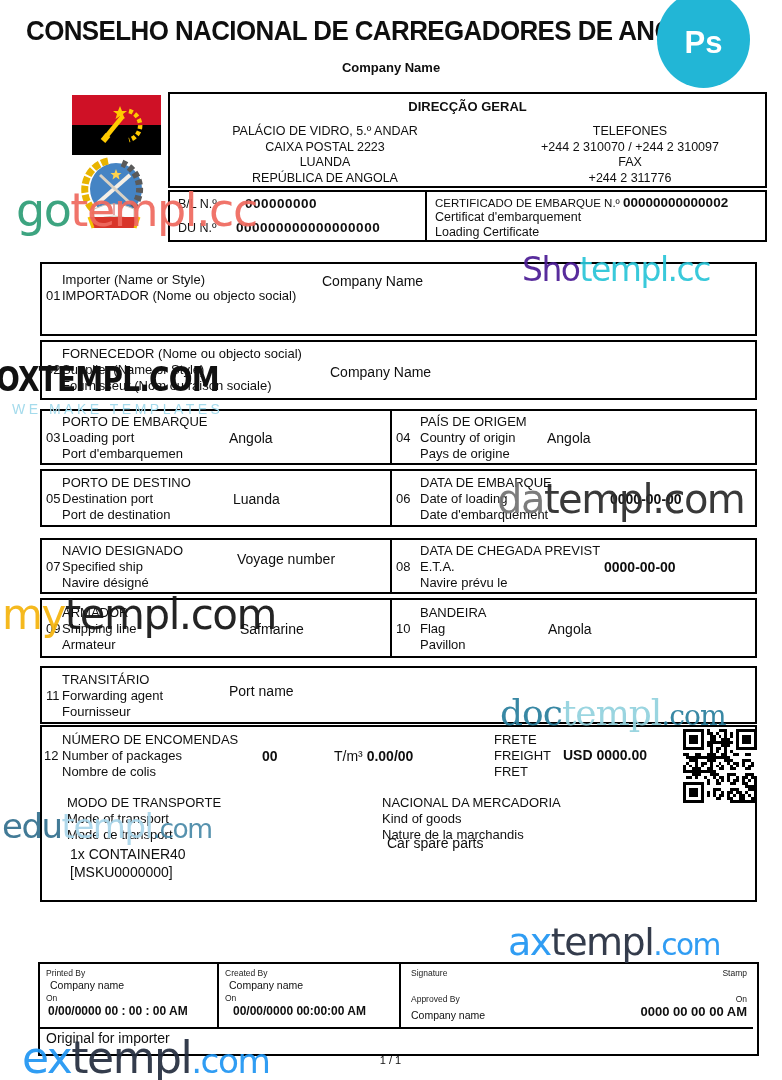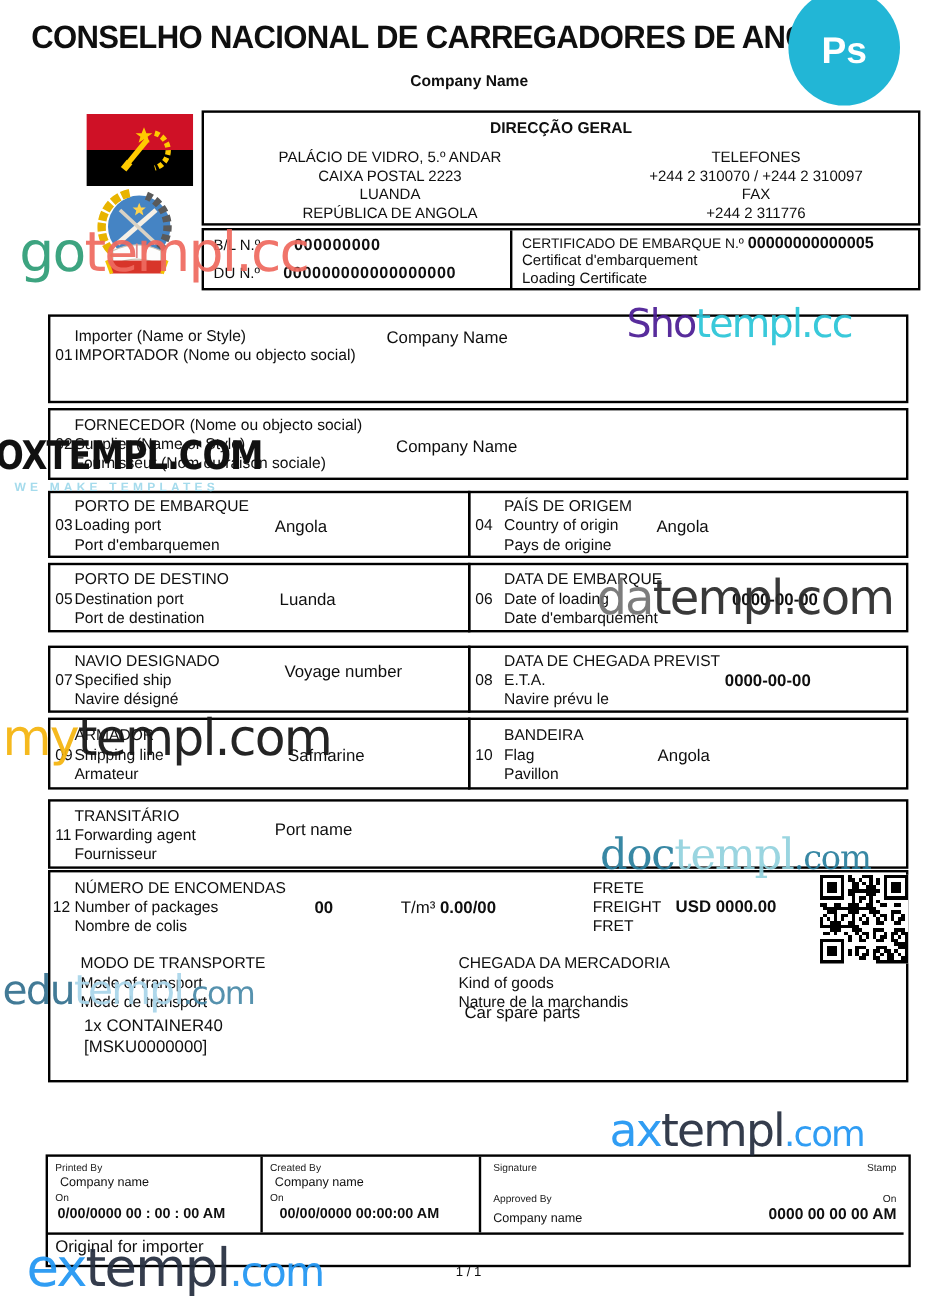--- a/index.html
+++ b/index.html
@@ -9,21 +9,21 @@
   .b2{position:absolute;border:2px solid #000;background:transparent;}
   .lbl{font-size:13px;line-height:16px;color:#0f0f0f;white-space:nowrap;}
   .n{position:absolute;font-size:13px;}
   .v{position:absolute;font-size:14px;white-space:nowrap;}
   .bold{font-weight:700;}
   .wm{position:absolute;font-weight:400;white-space:nowrap;z-index:6;pointer-events:none;
       font-family:"DejaVu Sans",sans-serif;letter-spacing:-1.5px;opacity:.93;}
   .wm-go{font-size:46px;}
   .wm-sho{font-size:33px;}
   .wm-ox{font-size:33px;transform:scaleX(.85);transform-origin:left;color:#111;letter-spacing:-1px;}
-  .wm-ox-sub{font-size:10px;letter-spacing:3.5px;color:#a5dbec;font-weight:700;}
+  .wm-ox-sub{font-size:14px;letter-spacing:3.5px;color:#a5dbec;font-weight:400;}
   .wm-da{font-size:40px;}
   .wm-my{font-size:42px;}
   .wm-doc{font-size:36px;font-family:"DejaVu Serif",serif;letter-spacing:-1px;}
   .wm-edu{font-size:34px;}
   .wm-ax{font-size:38px;}
   .wm-ex{font-size:44px;}
   .wm .small{font-size:.78em;}
   #title{left:26px;top:16px;width:745px;font-size:27px;font-weight:700;letter-spacing:-.6px;
          transform:scaleX(.96);transform-origin:left;white-space:nowrap;}
   #company-top{left:0;top:60px;width:782px;text-align:center;font-size:13px;font-weight:700;}
@@ -88,21 +88,21 @@
   </div>
 
   <div class="b2" style="left:168px;top:190px;width:595px;height:48px;">
     <div class="abs" style="left:8px;top:5px;font-size:12.5px;">B/L N.º</div>
     <div class="abs bold" style="left:75px;top:4px;font-size:13.5px;letter-spacing:.5px;">000000000</div>
     <div class="abs" style="left:8px;top:29px;font-size:12.5px;">DU N.º</div>
     <div class="abs bold" style="left:66px;top:28px;font-size:13.5px;letter-spacing:.5px;">000000000000000000</div>
     <div class="abs" style="left:255px;top:0;width:2px;height:100%;background:#000;"></div>
     <div class="abs" style="left:265px;top:3px;font-size:11.5px;white-space:nowrap;">
       <span>CERTIFICADO DE EMBARQUE N.º</span>
-      <span class="bold" style="font-size:13.5px;">00000000000005</span>
+      <span class="bold" style="font-size:13.5px;">00000000000002</span>
     </div>
     <div class="abs" style="left:265px;top:18px;font-size:12.5px;">Certificat d'embarquement</div>
     <div class="abs" style="left:265px;top:33px;font-size:12.5px;">Loading Certificate</div>
   </div>
 
   <div class="b2" style="left:40px;top:262px;width:713px;height:70px;">
     <div class="n" style="left:4px;top:24px;">01</div>
     <div class="abs lbl" style="left:20px;top:8px;">
       <div>Importer (Name or Style)</div>
       <div>IMPORTADOR (Nome ou objecto social)</div>
@@ -461,21 +461,21 @@
       <div>MODO DE TRANSPORTE</div>
       <div>Mode of transport</div>
       <div>Mode de transport</div>
     </div>
     <div class="abs" style="left:28px;top:118px;font-size:14px;line-height:18px;">
       <div>1x CONTAINER40</div>
       <div>[MSKU0000000]</div>
     </div>
 
     <div class="abs lbl" style="left:340px;top:68px;">
-      <div>CHEGADA DA MERCADORIA</div>
+      <div>NACIONAL DA MERCADORIA</div>
       <div>Kind of goods</div>
       <div>Nature de la marchandis</div>
     </div>
     <div class="v" style="left:345px;top:108px;">Car spare parts</div>
   </div>
 
   <div class="abs" style="left:38px;top:962px;width:717px;height:90px;border:2px solid #000;">
     <div class="abs" style="left:0;top:0;width:713px;height:63px;border-bottom:2px solid #000;">
 
       <div class="abs" style="left:0;top:0;width:177px;height:63px;">

